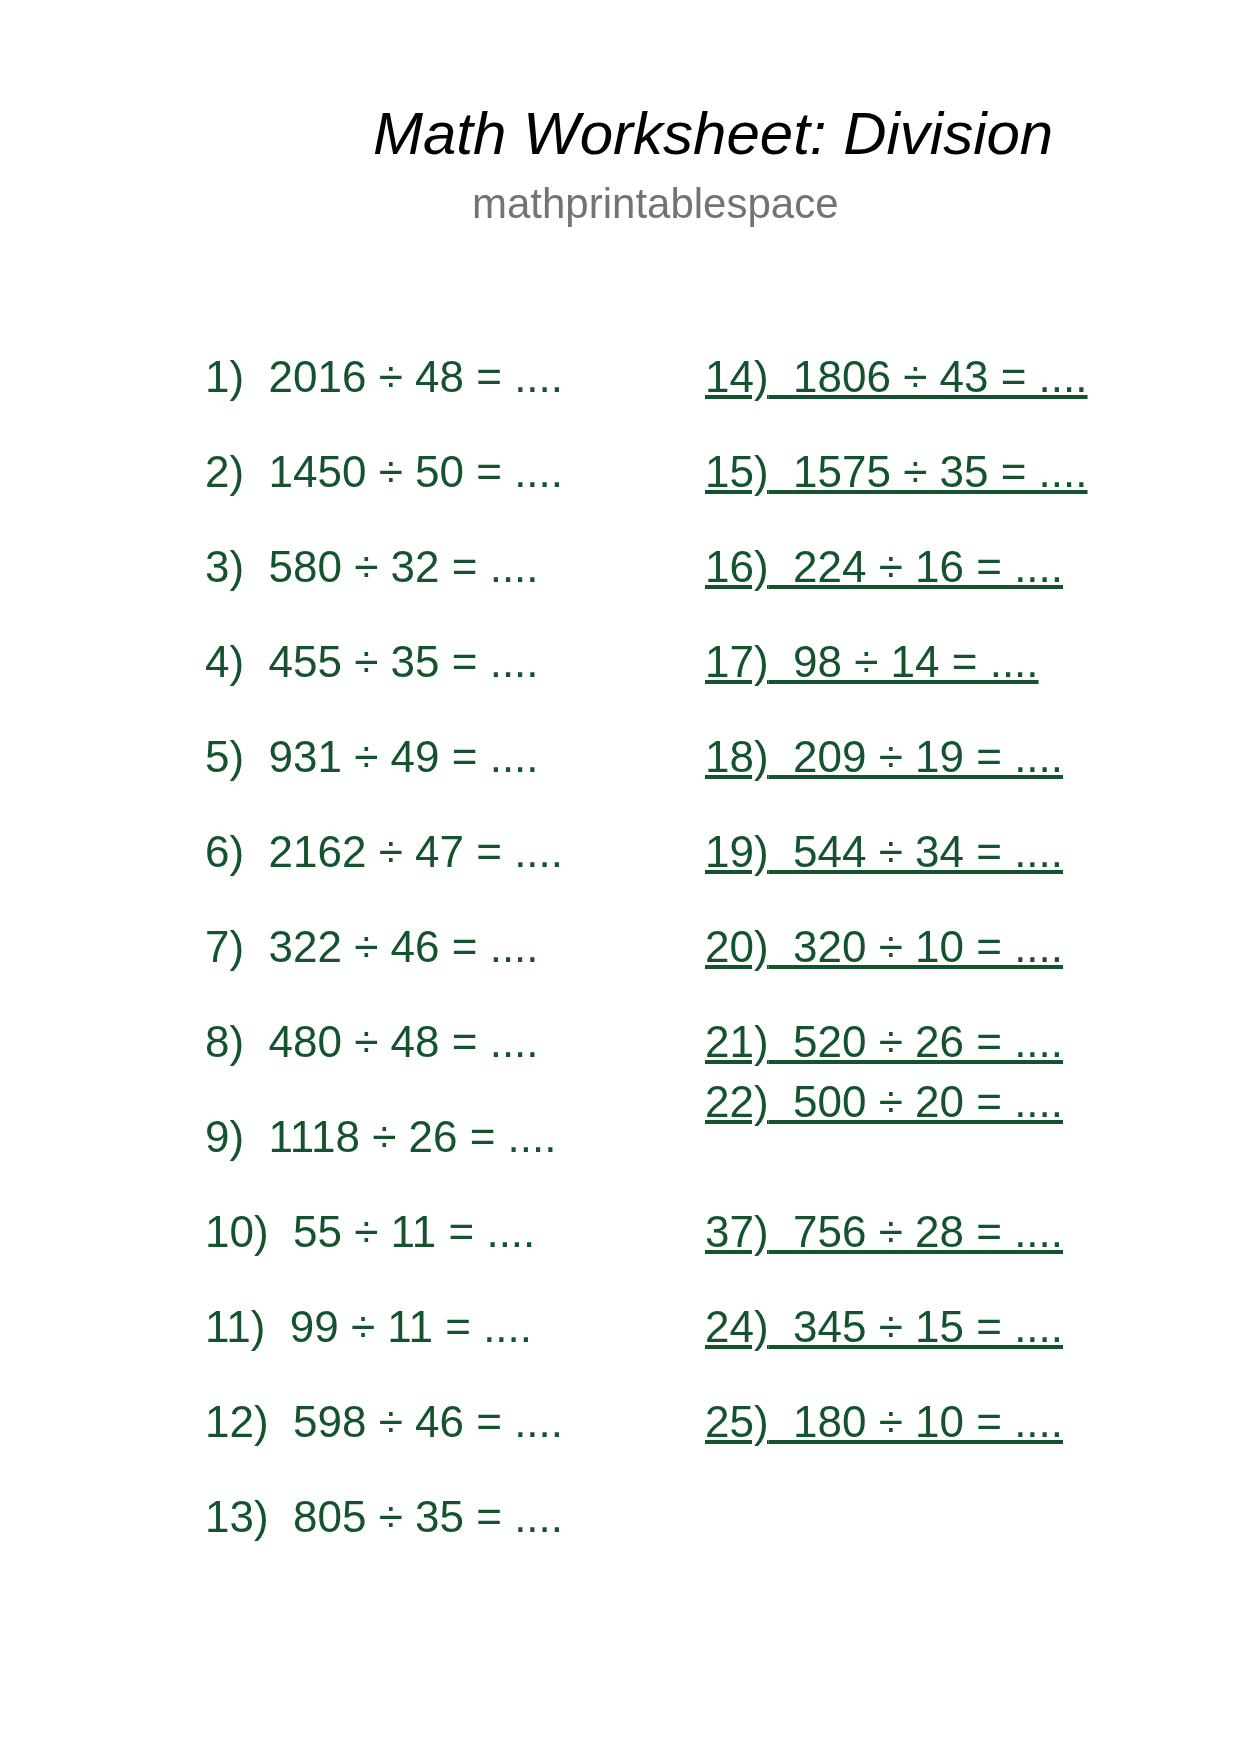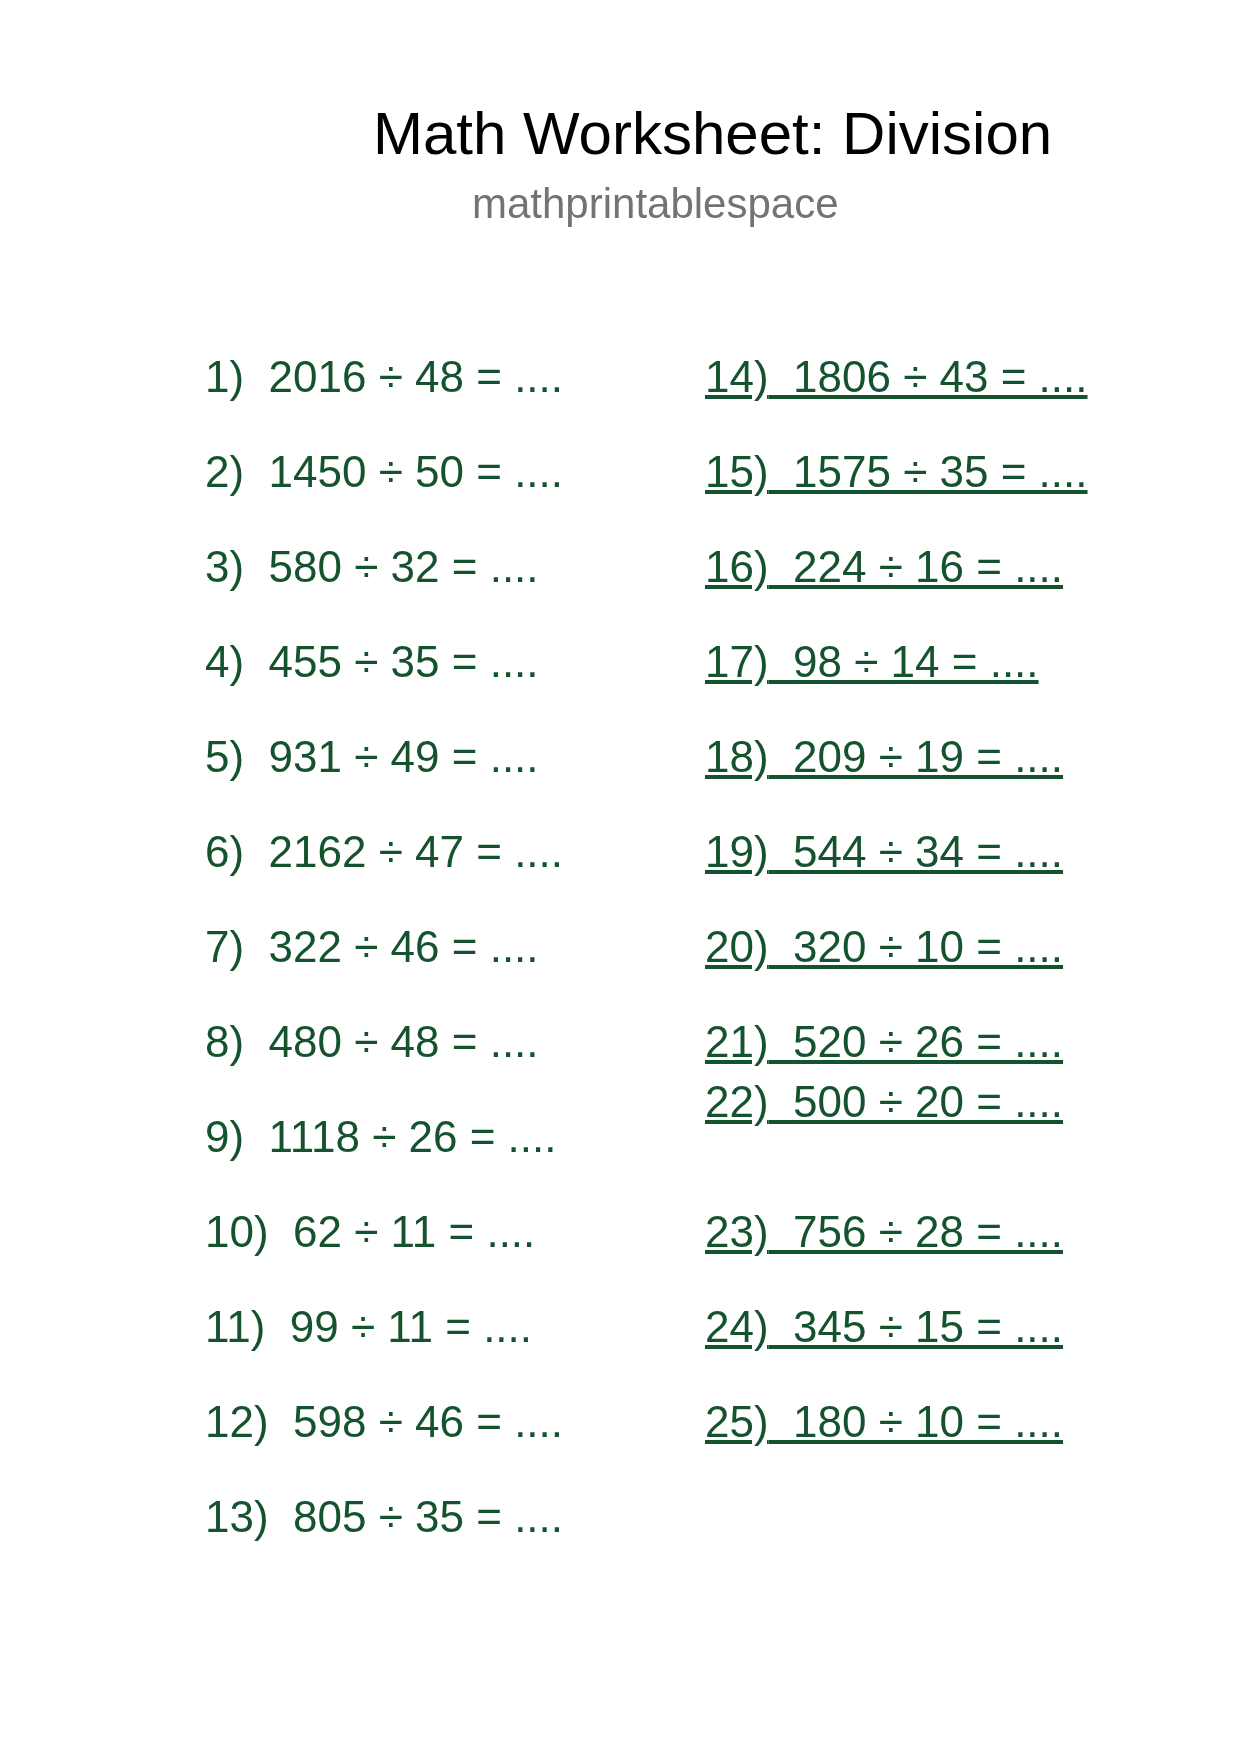--- a/index.html
+++ b/index.html
@@ -16,20 +16,21 @@
       color: #000000;
     }
     .page-title {
       position: absolute;
       left: 373px;
       top: 104px;
       font-size: 60px;
       line-height: 60px;
       white-space: pre;
       color: #000000;
+      font-style: italic;
     }
     .page-subtitle {
       position: absolute;
       left: 472px;
       top: 183px;
       font-size: 42px;
       line-height: 42px;
       white-space: pre;
       color: #737373;
     }
@@ -51,29 +52,29 @@
 
 <div class="problem col-left" style="top:355px"><span>1)</span>  <span>2016 ÷ 48 = ....</span></div>
 <div class="problem col-left" style="top:450px"><span>2)</span>  <span>1450 ÷ 50 = ....</span></div>
 <div class="problem col-left" style="top:545px"><span>3)</span>  <span>580 ÷ 32 = ....</span></div>
 <div class="problem col-left" style="top:640px"><span>4)</span>  <span>455 ÷ 35 = ....</span></div>
 <div class="problem col-left" style="top:735px"><span>5)</span>  <span>931 ÷ 49 = ....</span></div>
 <div class="problem col-left" style="top:830px"><span>6)</span>  <span>2162 ÷ 47 = ....</span></div>
 <div class="problem col-left" style="top:925px"><span>7)</span>  <span>322 ÷ 46 = ....</span></div>
 <div class="problem col-left" style="top:1020px"><span>8)</span>  <span>480 ÷ 48 = ....</span></div>
 <div class="problem col-left" style="top:1115px"><span>9)</span>  <span>1118 ÷ 26 = ....</span></div>
-<div class="problem col-left" style="top:1210px"><span>10)</span>  <span>62 ÷ 11 = ....</span></div>
+<div class="problem col-left" style="top:1210px"><span>10)</span>  <span>55 ÷ 11 = ....</span></div>
 <div class="problem col-left" style="top:1305px"><span>11)</span>  <span>99 ÷ 11 = ....</span></div>
 <div class="problem col-left" style="top:1400px"><span>12)</span>  <span>598 ÷ 46 = ....</span></div>
 <div class="problem col-left" style="top:1495px"><span>13)</span>  <span>805 ÷ 35 = ....</span></div>
 
 <div class="problem col-right" style="top:355px"><span>14)</span>  <span>1806 ÷ 43 = ....</span></div>
 <div class="problem col-right" style="top:450px"><span>15)</span>  <span>1575 ÷ 35 = ....</span></div>
 <div class="problem col-right" style="top:545px"><span>16)</span>  <span>224 ÷ 16 = ....</span></div>
 <div class="problem col-right" style="top:640px"><span>17)</span>  <span>98 ÷ 14 = ....</span></div>
 <div class="problem col-right" style="top:735px"><span>18)</span>  <span>209 ÷ 19 = ....</span></div>
 <div class="problem col-right" style="top:830px"><span>19)</span>  <span>544 ÷ 34 = ....</span></div>
 <div class="problem col-right" style="top:925px"><span>20)</span>  <span>320 ÷ 10 = ....</span></div>
 <div class="problem col-right" style="top:1020px"><span>21)</span>  <span>520 ÷ 26 = ....</span></div>
 <div class="problem col-right" style="top:1080px"><span>22)</span>  <span>500 ÷ 20 = ....</span></div>
-<div class="problem col-right" style="top:1210px"><span>23)</span>  <span>756 ÷ 28 = ....</span></div>
+<div class="problem col-right" style="top:1210px"><span>37)</span>  <span>756 ÷ 28 = ....</span></div>
 <div class="problem col-right" style="top:1305px"><span>24)</span>  <span>345 ÷ 15 = ....</span></div>
 <div class="problem col-right" style="top:1400px"><span>25)</span>  <span>180 ÷ 10 = ....</span></div>
 
 </body></html>

